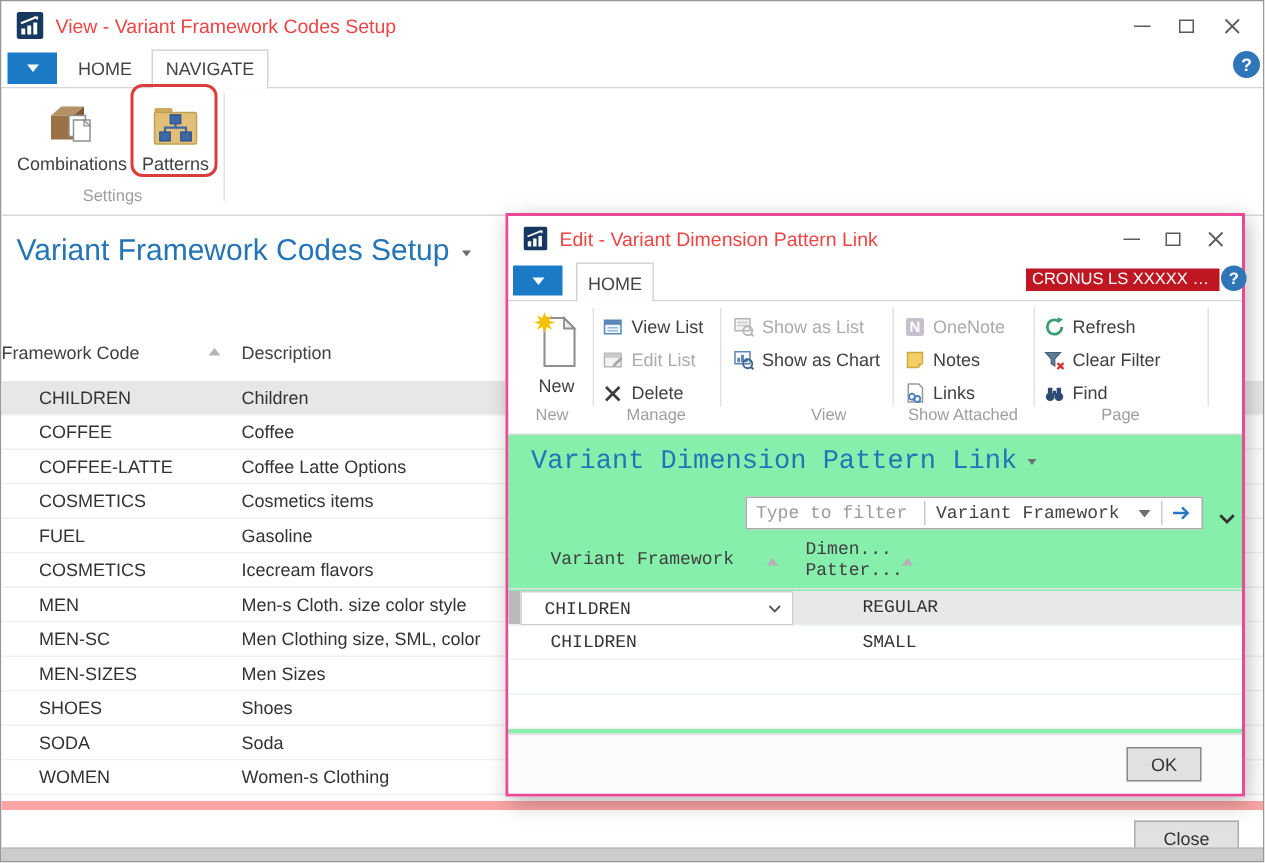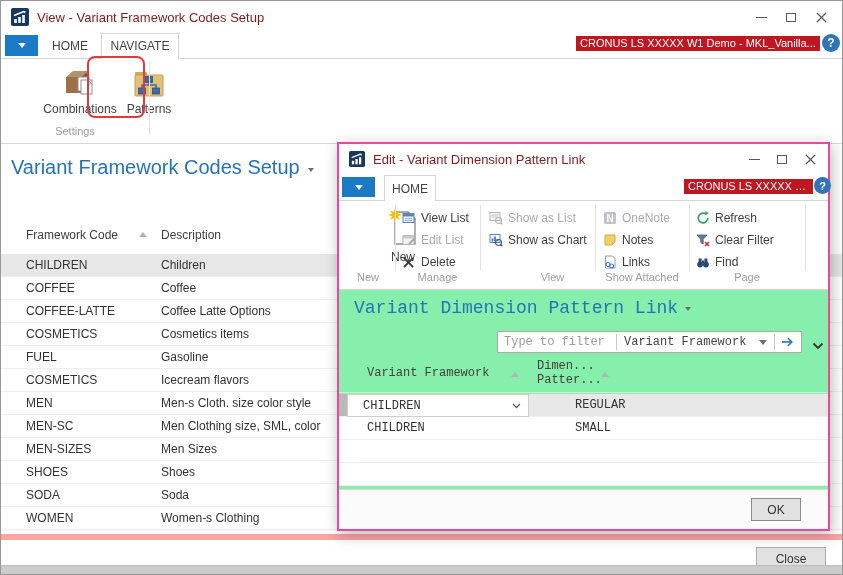--- a/index.html
+++ b/index.html
@@ -1,21 +1,21 @@
 <!DOCTYPE html>
 <html><head>
 <meta charset="utf-8">
 <style>
   * { margin:0; padding:0; box-sizing:border-box; }
   html,body { width:843px; height:575px; overflow:hidden; }
   body { font-family:"Liberation Sans","DejaVu Sans",sans-serif; background:#fff; position:relative; color:#333; }
 
   
   .titlebar { display:flex; align-items:center; padding-left:10px; background:#fff; }
-  .win-title { font-size:13px; color:#7f1d1d; white-space:nowrap; }
+  .win-title { font-size:13px; color:#ef4444; white-space:nowrap; }
   .win-controls { position:absolute; top:0; right:6px; display:flex; height:30px; }
   .wc { width:30px; height:100%; display:flex; align-items:center; justify-content:center; cursor:default; }
   .wc-min-bar { width:11px; height:1px; background:#5a5a5a; display:block; }
   .wc-max-box { width:10px; height:9px; border:1px solid #5a5a5a; display:block; }
   .app-btn { position:absolute; background:#1b7ac6; display:flex; align-items:center; justify-content:center; }
   .caret-down-white { width:0; height:0; border-left:4px solid transparent; border-right:4px solid transparent; border-top:5px solid #fff; }
   .caret-down-gray { display:inline-block; width:0; height:0; border-left:4px solid transparent; border-right:4px solid transparent; border-top:5px solid #6e6e6e; }
   .tri-up { display:inline-block; width:0; height:0; border-left:4px solid transparent; border-right:4px solid transparent; border-bottom:5px solid #b4b4b4; }
   .tab { font-size:12px; color:#444; text-align:center; }
   .tab.active { background:#fff; border:1px solid #d5d5d5; border-bottom:none; z-index:2; }
@@ -30,33 +30,33 @@
   #main-window { position:absolute; inset:0; border:1px solid #979797; background:#fff; }
   #m-titlebar { height:32px; }
   #m-controls { height:32px; }
   #m-tabrow { position:absolute; top:32px; left:0; right:0; height:26px; border-bottom:1px solid #d5d5d5; background:#fff; }
   #m-appbtn { left:4px; top:2px; width:33px; height:21px; }
   #m-tab-home { position:absolute; left:44px; top:0; width:50px; height:26px; line-height:26px; }
   #m-tab-navigate { position:absolute; left:100px; top:0; width:78px; height:26px; line-height:25px; }
   #m-badge { position:absolute; left:575px; top:3px; width:244px; }
   #m-help { position:absolute; left:821px; top:1px; width:18px; height:18px; }
   #m-ribbon { position:absolute; top:58px; left:0; right:0; height:85px; background:#fff; border-bottom:1px solid #d8d8d8; }
-  .big-btn { position:absolute; top:5px; text-align:center; font-size:12px; color:#3f3f3f;margin-left:32px; }
+  .big-btn { position:absolute; top:5px; text-align:center; font-size:12px; color:#3f3f3f; }
   .big-btn .bb-icon { height:34px; display:flex; align-items:flex-end; justify-content:center; }
   .big-btn .bb-label { margin-top:4px; white-space:nowrap; }
   #m-btn-combinations { left:6px; width:82px; }
   #m-btn-patterns { left:90px; width:52px; }
   #annotation-box { position:absolute; left:86px; top:-3px; width:58px; height:62px; border:2px solid #dd3c3c; border-radius:8px; z-index:3; }
   #m-group-settings { left:0; top:66px; width:148px; }
   #m-rib-sep1 { left:148px; top:3px; height:72px; }
   #m-content { position:absolute; top:143px; left:0; right:0; height:390px; background:#fff; }
   #m-page-title { position:absolute; left:10px; top:12px; font-size:20px; }
   #m-page-title .caret-down-gray { margin-left:8px; margin-bottom:2px; border-left-width:3.5px; border-right-width:3.5px; border-top-width:4px; }
   #m-table-head { position:absolute; top:72px; left:0; right:0; height:37px; display:flex; align-items:center; font-size:12px; color:#404040; }
-  .m-h1 { padding-left:25px; width:138px; flex:none; }
+  .m-h1 { width:138px; flex:none; }
   #m-table-head .tri-up { margin-right:0; }
   .m-h2 { margin-left:14px; }
   #m-table-rows { position:absolute; top:110px; left:0; right:0; }
   .m-row { height:23px; display:flex; align-items:center; border-bottom:1px solid #efefef; font-size:12px; color:#333; background:#fff; }
   .m-row.selected { background:#e7e7e7; }
   .m-c1 { padding-left:25px; width:160px; flex:none; white-space:nowrap; }
   .m-c2 { flex:1; white-space:nowrap; overflow:hidden; }
   #m-bottombar { position:absolute; top:533px; left:0; right:0; height:33px; border-top:6px solid #fca5a5; background:#fff; }
   #m-close-btn { right:16px; top:7px; width:70px; height:24px; }
   #m-bottomstrip { position:absolute; bottom:0; left:0; right:0; height:9px; background:#cccccc; border-top:1px solid #bdbdbd; }
@@ -144,21 +144,20 @@
       </span>
     </div>
   </div>
 
   <div id="m-tabrow">
     <div id="m-appbtn" class="app-btn">
         <span class="caret-down-white"></span>
       </div>
     <div id="m-tab-home" class="tab">HOME</div>
     <div id="m-tab-navigate" class="tab active">NAVIGATE</div>
-    <div id="m-badge" class="badge">CRONUS LS XXXXX W1 Demo - MKL_Vanilla...</div>
     <div id="m-help" class="help-circle">?</div>
   </div>
 
   <div id="m-ribbon">
     <div id="m-btn-combinations" class="big-btn">
       <div class="bb-icon">
         <svg width="32" height="32" viewBox="0 0 32 32">
           <polygon points="2,11 9,5 24,5 17,11" fill="#b59265"></polygon>
           <rect x="2" y="11" width="15" height="16" fill="#9b7147"></rect>
           <polygon points="17,11 24,5 24,13 17,17" fill="#7e5a39"></polygon>

